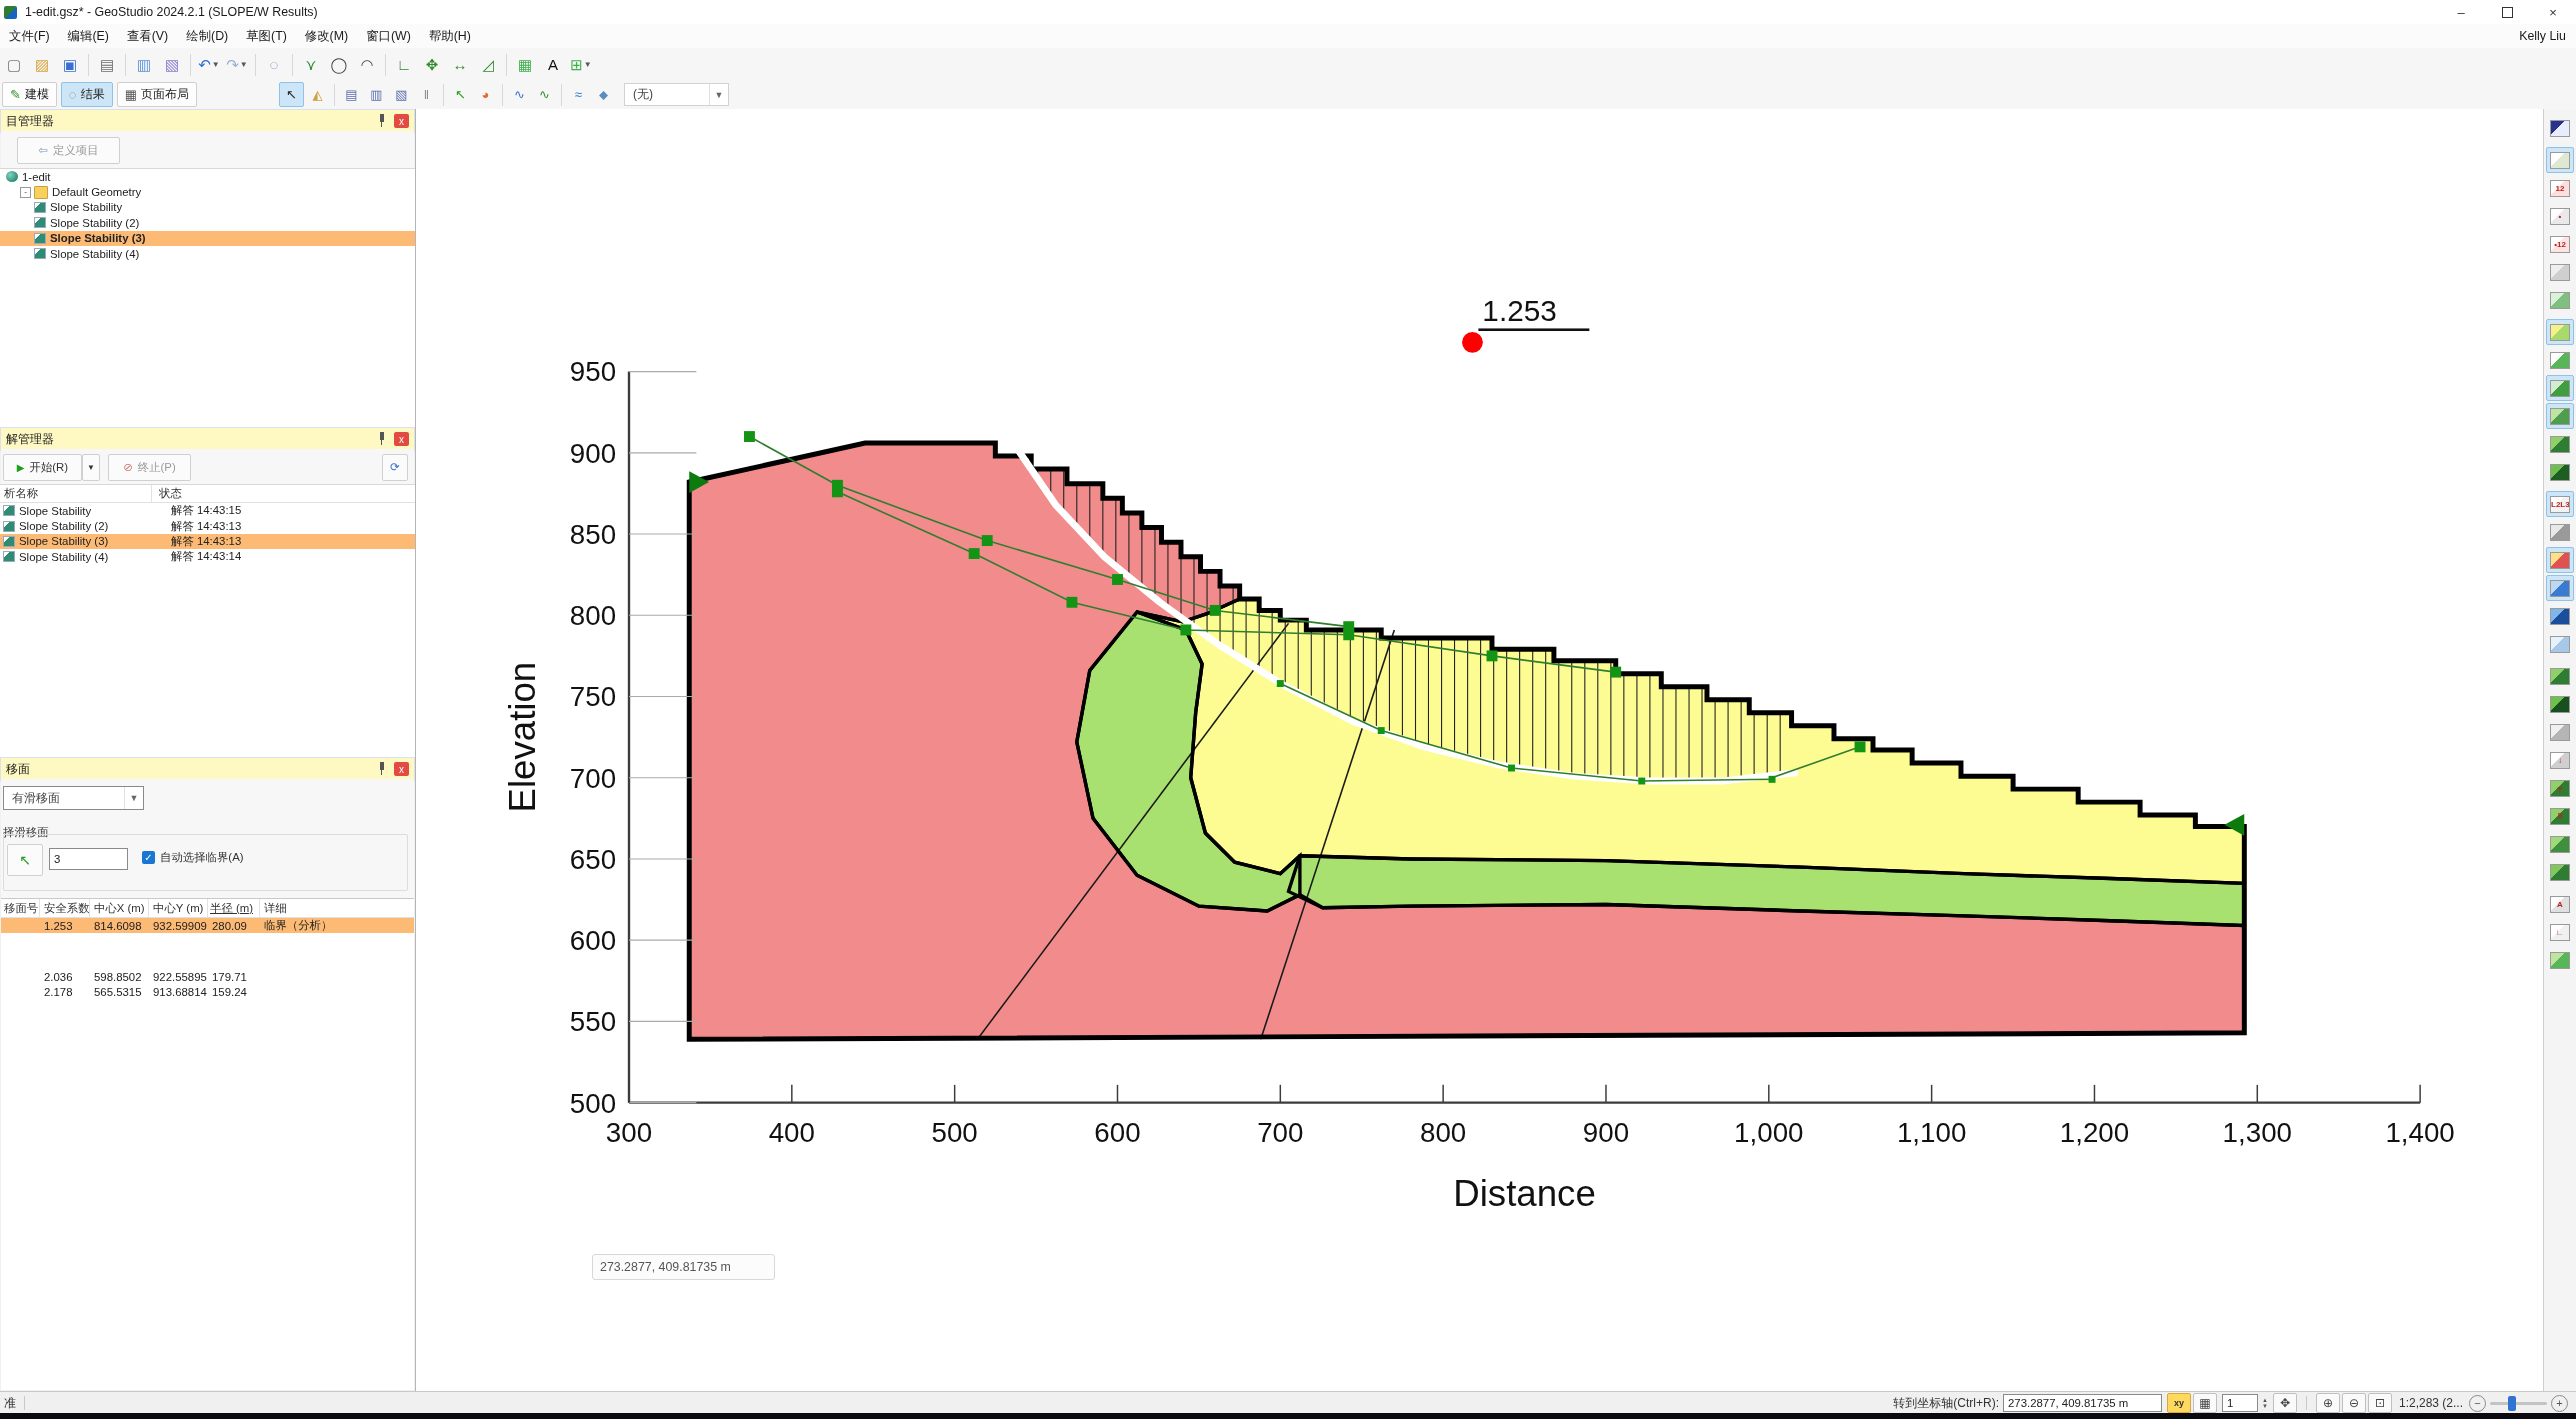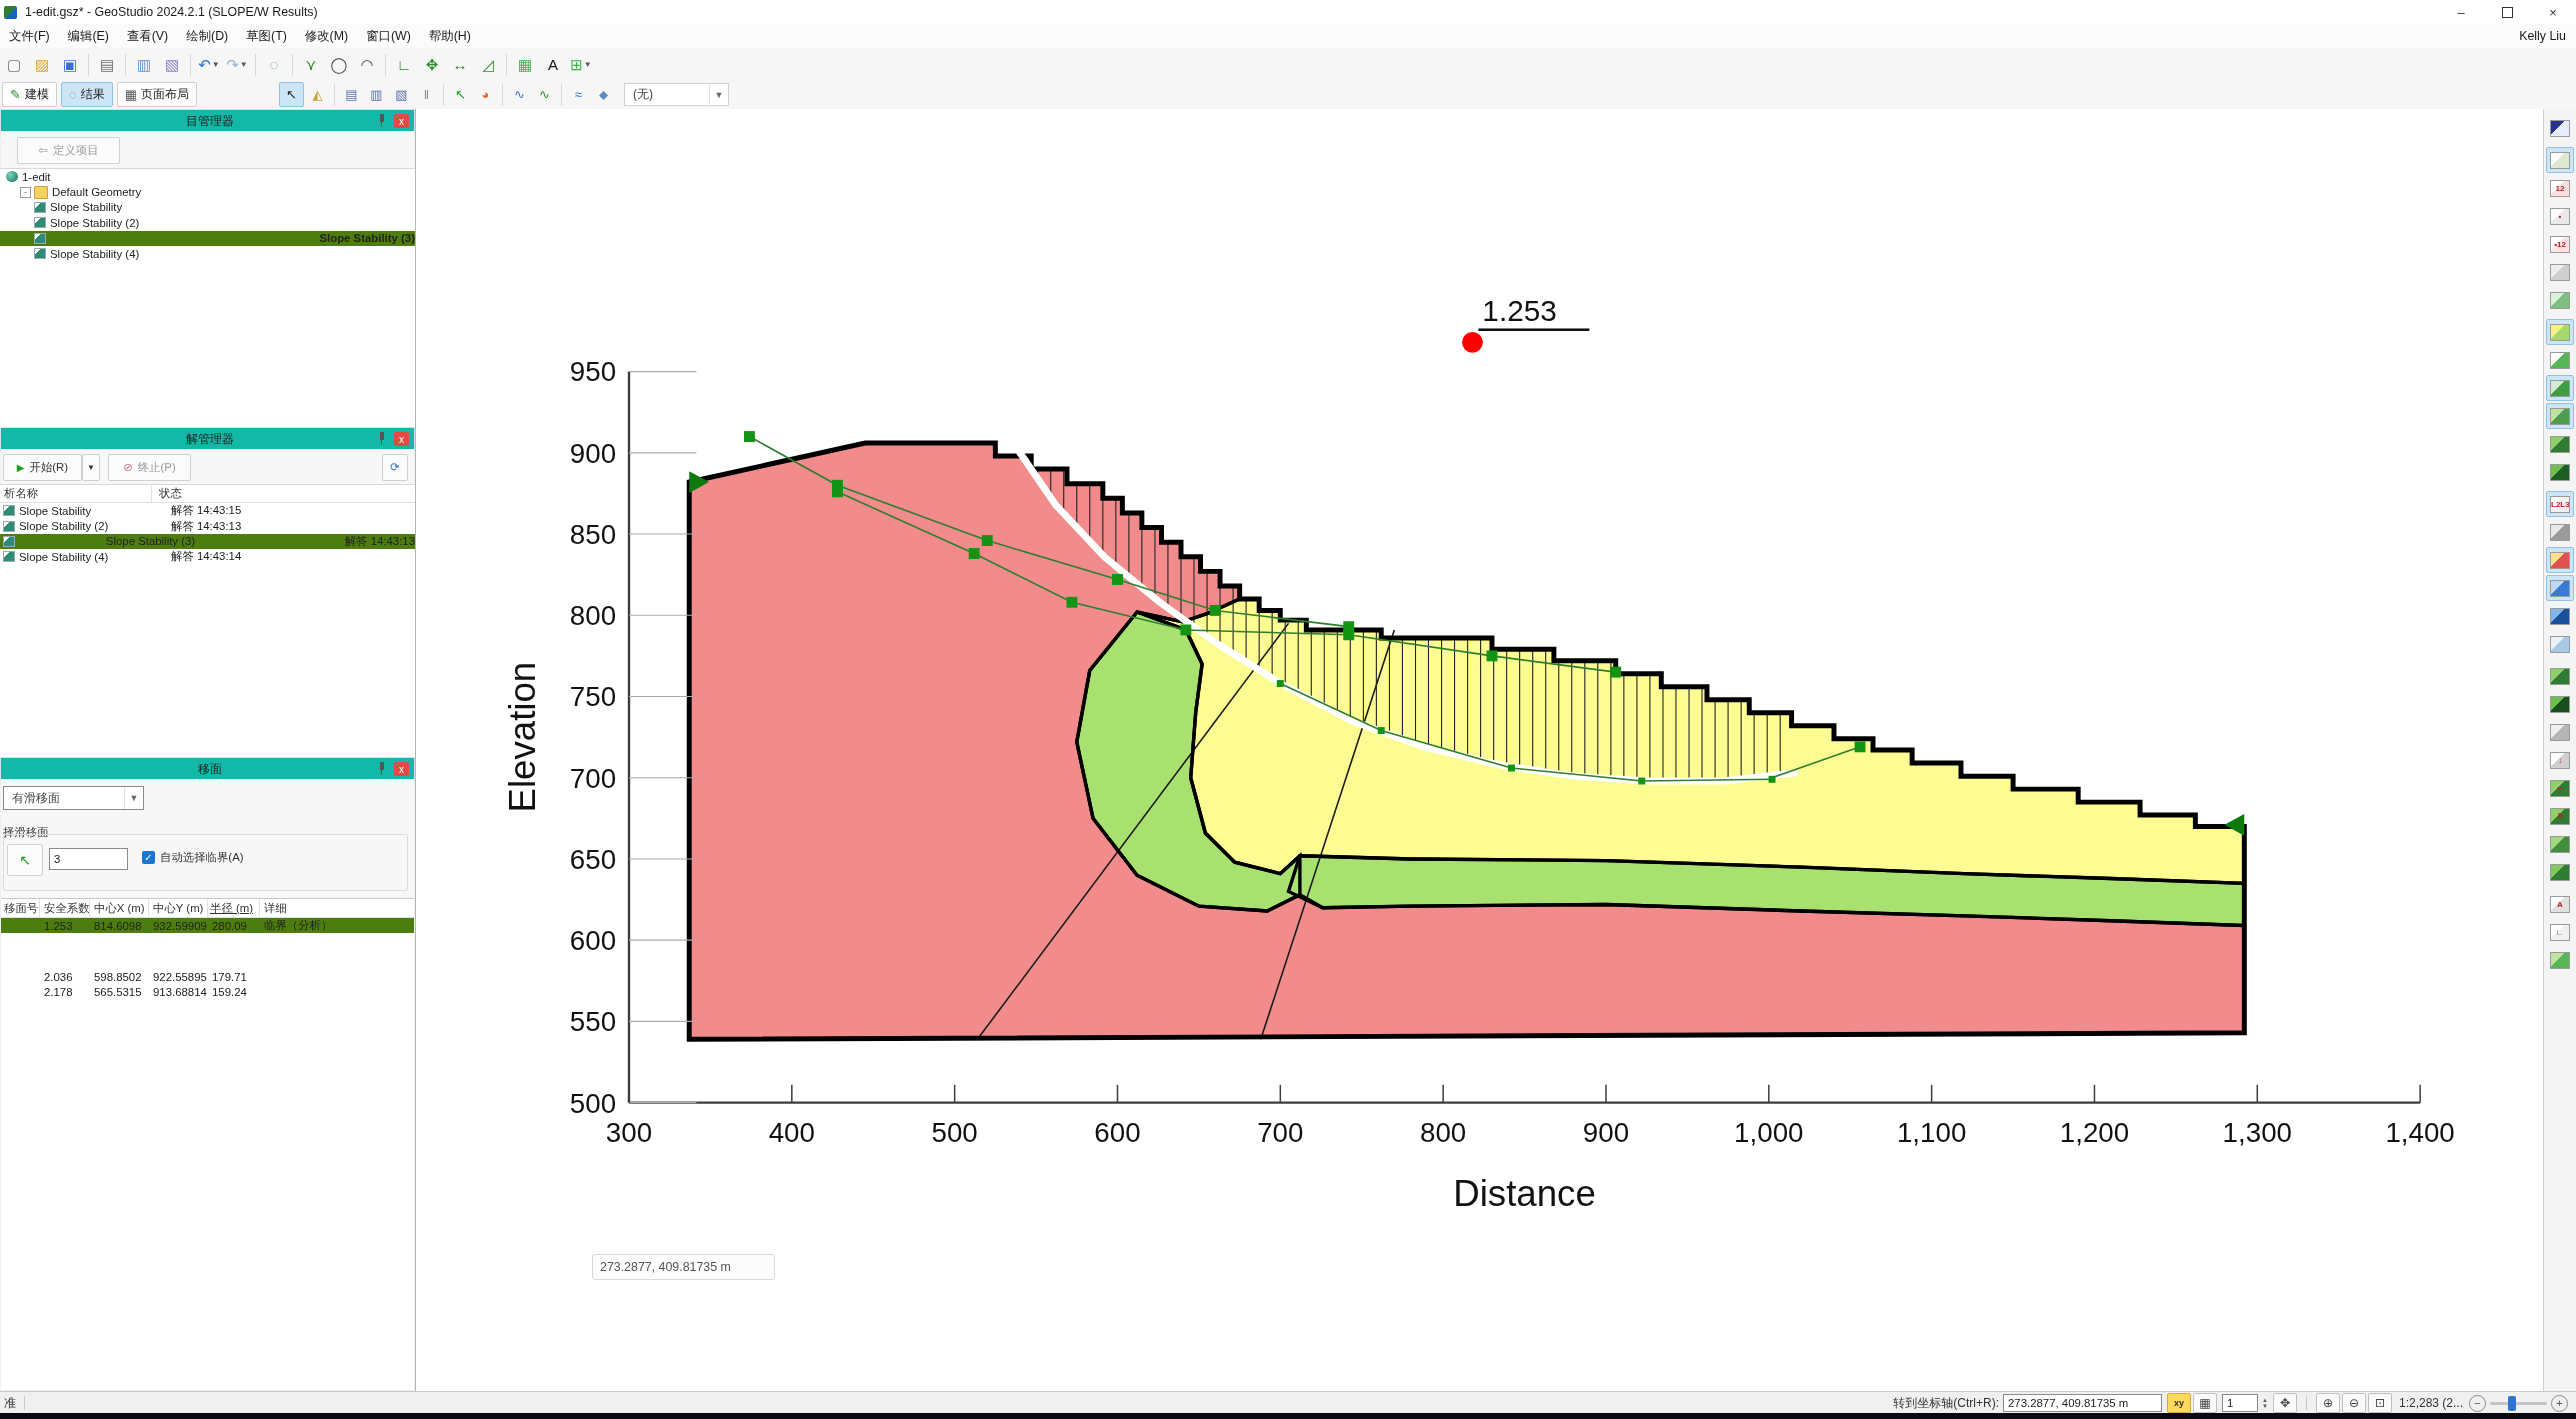--- a/index.html
+++ b/index.html
@@ -25,32 +25,32 @@
   .tbsep{width:1px;height:22px;background:#d8d8d8;margin:0 4px;}
   .drop{font-size:8px;color:#555;margin-left:1px;}
   .modebtn{height:23px;border:1px solid #cfcfcf;background:#fdfdfd;border-radius:2px;display:flex;align-items:center;padding:0 7px;margin-right:4px;font-size:12px;gap:4px;}
   .pressed{background:#cde6f7 !important;border:1px solid #8fc1e9 !important;}
   .combo{height:21px;border:1px solid #d2d2d2;background:#fff;display:flex;align-items:center;font-size:12px;color:#444;}
   .combo .cv{padding:0 8px;flex:1;}
   .combo .chev{width:18px;height:100%;border-left:1px solid #e0e0e0;display:flex;align-items:center;justify-content:center;font-size:9px;color:#666;}
   
   .dock{position:absolute;left:0;top:109px;width:415px;height:1282px;background:#f0f0f0;border-right:1px solid #b5b5b5;}
   .panel{position:absolute;left:0;width:415px;background:#f0f0f0;}
-  .phead{height:22px;background:#14b8a6;border:1px solid #d9e1ee;display:flex;align-items:center;font-size:12px;color:#222;position:relative;justify-content:center;}
+  .phead{height:22px;background:#fef9c3;border:1px solid #d9e1ee;display:flex;align-items:center;font-size:12px;color:#222;position:relative;}
   .phead .ptitle{margin-left:5px;}
   .pin{position:absolute;right:26px;top:4px;width:12px;height:13px;}
   .pin:before{content:"";position:absolute;left:4px;top:0;width:4px;height:8px;background:#555;}
   .pin:after{content:"";position:absolute;left:5.4px;top:8px;width:1px;height:5px;background:#555;}
   .pclose{position:absolute;right:5px;top:4px;width:15px;height:14px;background:#e24b42;border-radius:2px;color:#fff;font-size:10px;display:flex;align-items:center;justify-content:center;}
   .ptool{background:#f7f7f7;border-bottom:1px solid #e3e3e3;display:flex;align-items:center;}
   .treearea{position:absolute;left:0;right:0;bottom:0;background:#fff;overflow:hidden;}
   .trow{height:15.4px;display:flex;align-items:center;font-size:11.4px;white-space:nowrap;}
   .trow .ticon{width:12px;height:11px;margin-right:4px;flex:none;}
   .bold{font-weight:bold;}
-  .hlrow{background:#4d7c0f;justify-content:space-between;}
+  .hlrow{background:#fdba74;}
   .slope-ico{width:12px;height:11px;background:linear-gradient(135deg,#fff 0 30%,#2e8b74 30% 100%);border:1px solid #9ab;box-sizing:border-box;}
   .globe-ico{width:11px;height:11px;border-radius:50%;background:radial-gradient(circle at 35% 35%,#7fd4c0,#0f6f5c);}
   .folder-ico{width:13px;height:10px;background:#f7d15e;border:1px solid #caa23c;border-radius:1px;}
   .expander{width:9px;height:9px;border:1px solid #999;background:#fff;font-size:8px;line-height:7px;text-align:center;color:#333;margin-right:3px;flex:none;}
   .pbtn{border:1px solid #d0d0d0;background:#fbfbfb;border-radius:2px;display:flex;align-items:center;justify-content:center;font-size:11.4px;gap:5px;color:#333;}
   .pbtn.disabled{color:#9a9a9a;}
   .listhead{display:flex;font-size:11.4px;color:#333;border-bottom:1px solid #e0e0e0;align-items:center;}
   .lrow{display:flex;align-items:center;font-size:11.4px;height:15.4px;}
   .grouplbl{font-size:11.4px;color:#333;}
   .gbox{border:1px solid #dcdcdc;border-radius:2px;position:absolute;}

